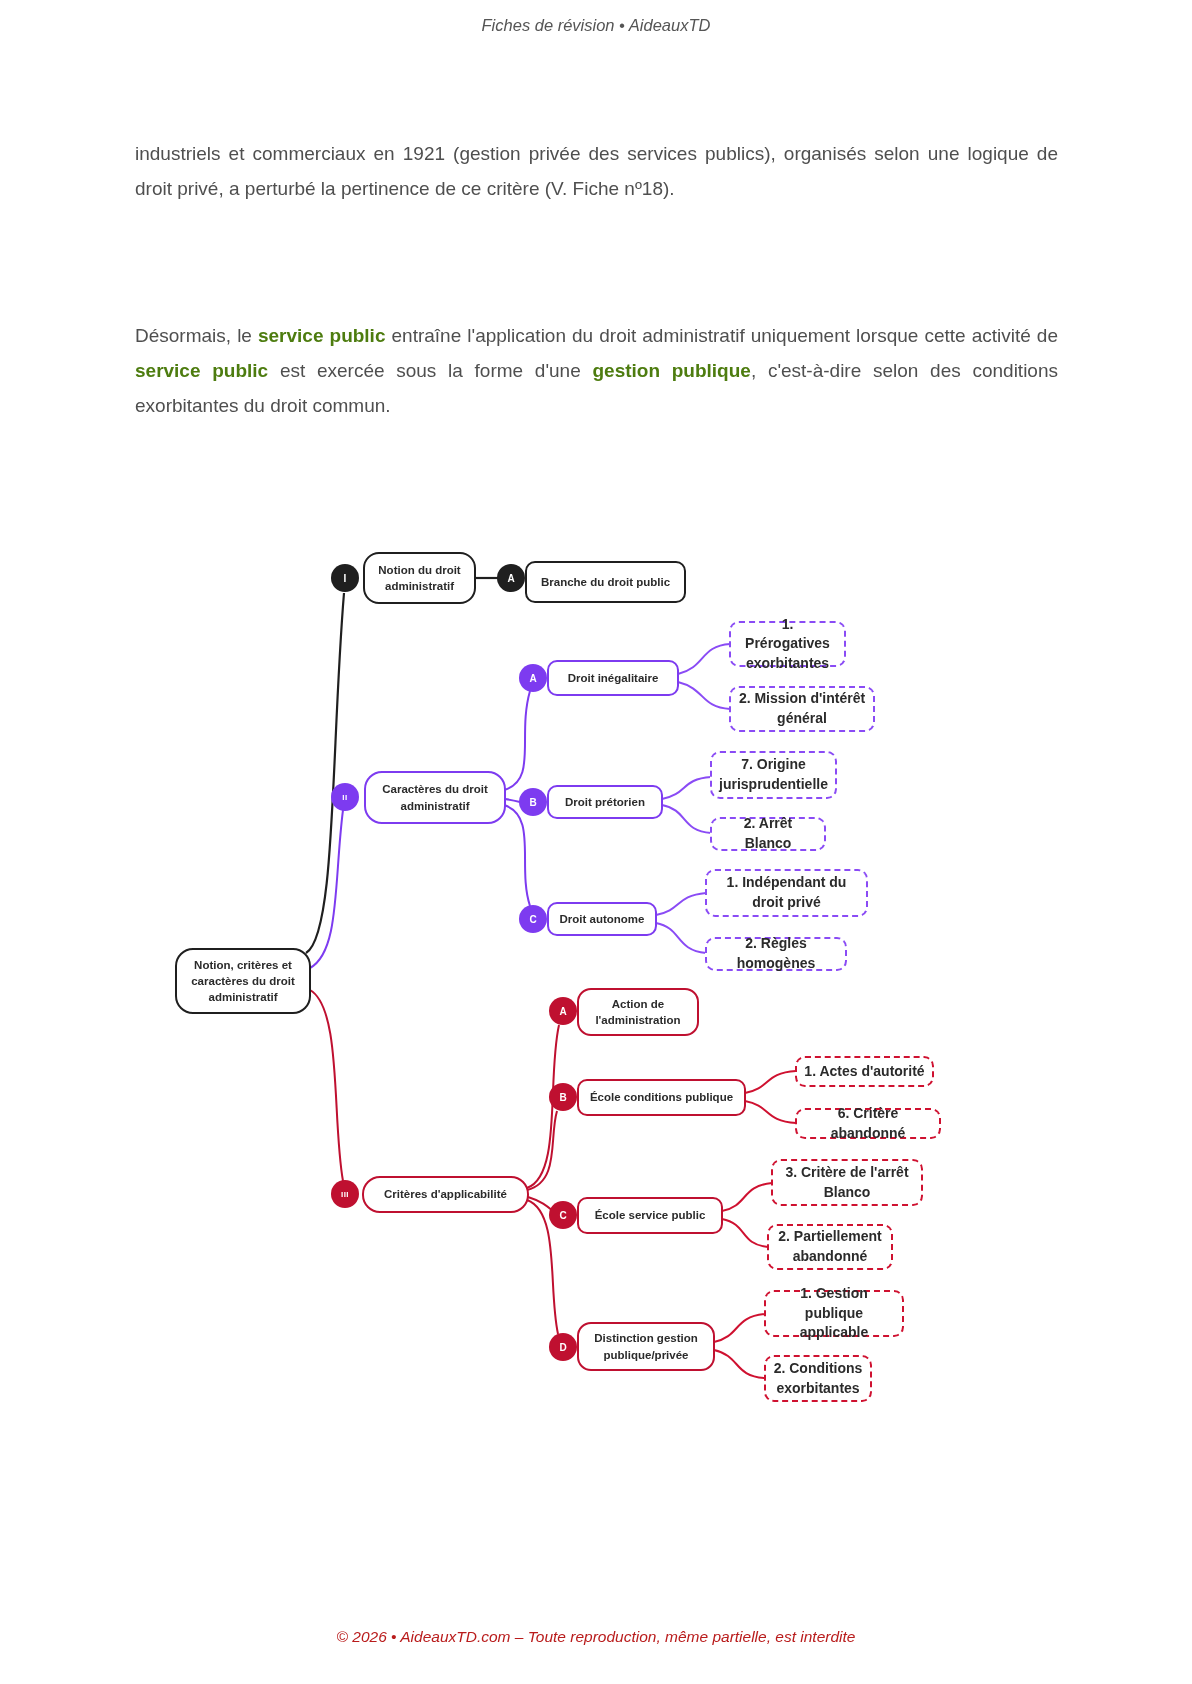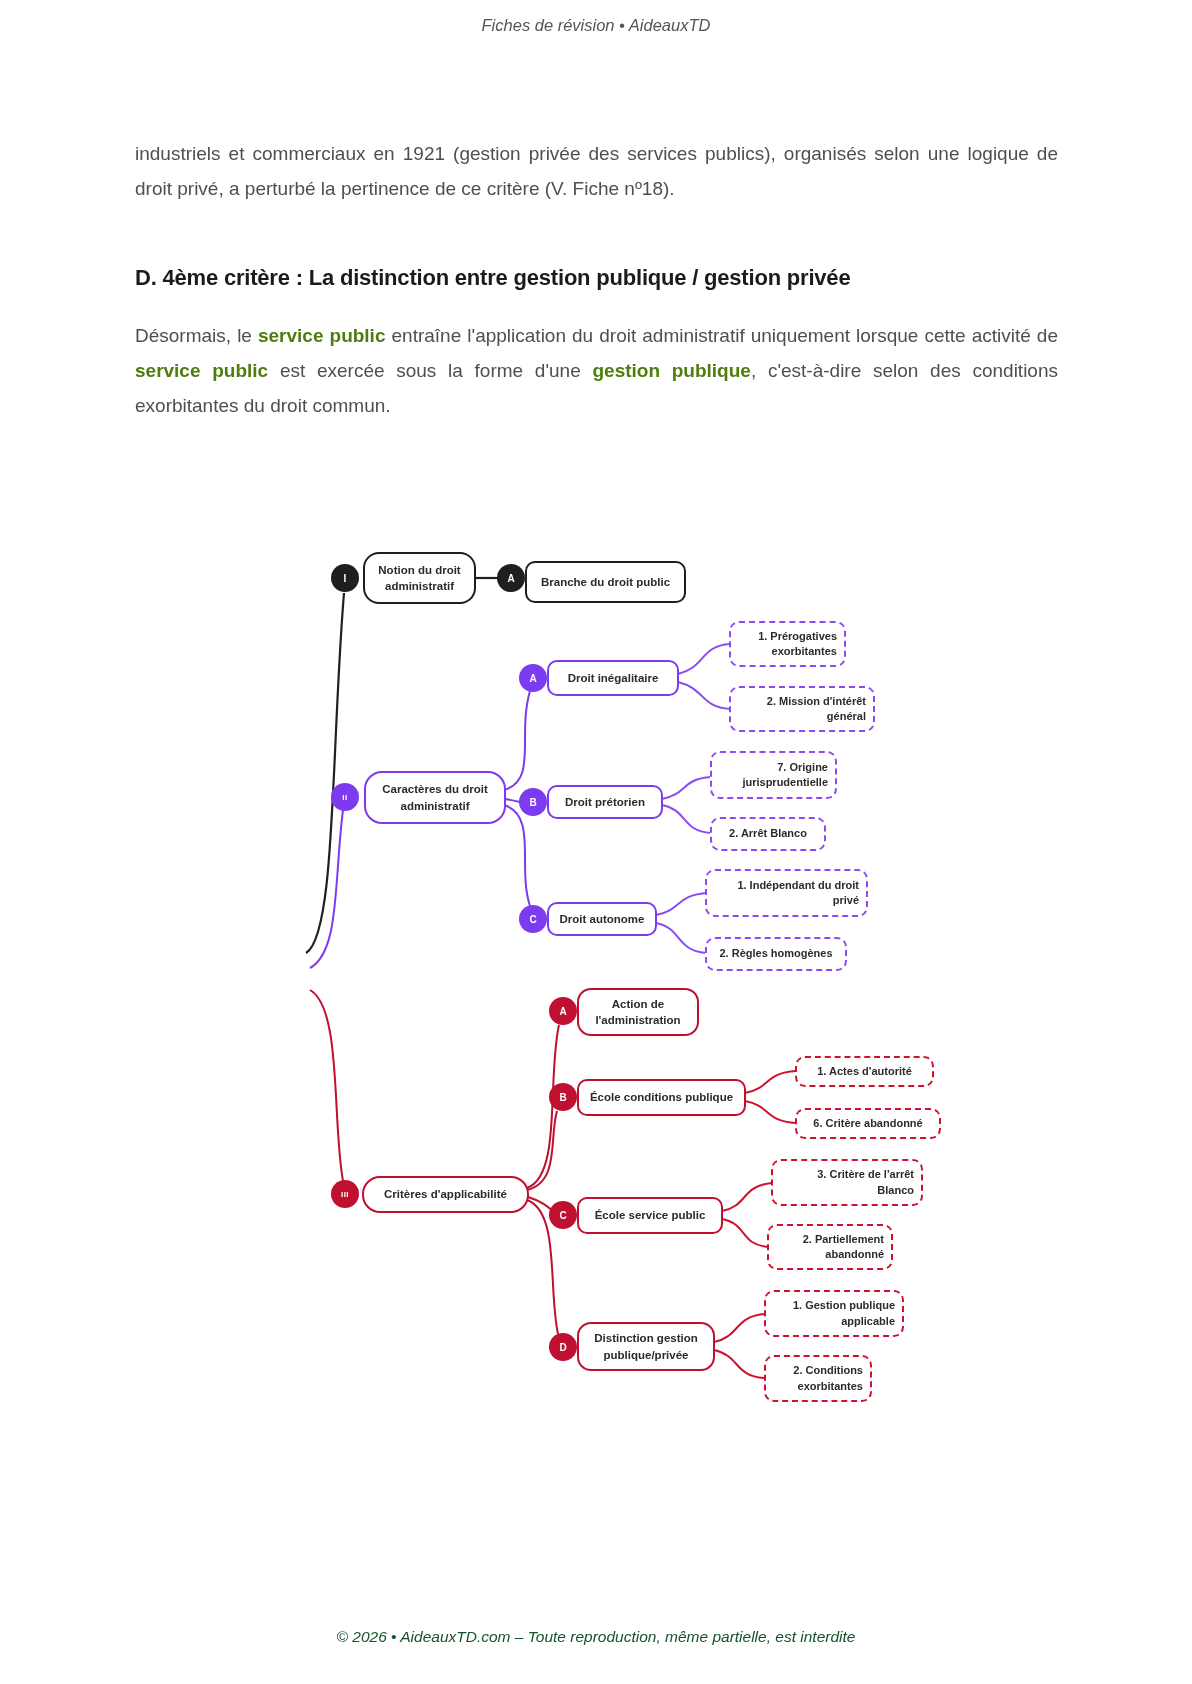--- a/index.html
+++ b/index.html
@@ -24,33 +24,33 @@
   .para b{color:#4d7c0f;}
   .p1{top:136px;}
   .heading{
     position:absolute; left:135px; top:265px; width:923px;
     font-size:22px; font-weight:bold; color:#1b1b1b;
     letter-spacing:-0.2px;
   }
   .p2{top:318px;}
   .doc-footer{
     position:absolute; top:1628px; left:0; width:100%;
-    text-align:center; font-style:italic; font-size:15.5px; color:#14532d;
+    text-align:center; font-style:italic; font-size:15.5px; color:#b91c1c;
   }
   
   .mindmap{position:absolute; inset:0;}
   .mm-svg{position:absolute; inset:0; pointer-events:none;}
   .mm-node, .mm-leaf{
     position:absolute; box-sizing:border-box; background:#fff;
     display:flex; align-items:center; justify-content:center;
     text-align:center; font-weight:bold; color:#2b2b2b;
     line-height:1.4; padding:3px 7px;
   }
   .mm-node{border:2.5px solid #1f1f1f; border-radius:16px; font-size:11.5px;}
-  .mm-leaf{border:2px dashed #1f1f1f; border-radius:10px; font-size:11px;text-align:right;}
+  .mm-leaf{border:2px dashed #1f1f1f; border-radius:10px; font-size:14px;}
   .bc-black{border-color:#1f1f1f;}
   .bc-purple{border-color:#7d3bf0;}
   .bc-purple-d{border-color:#8a4bf5;}
   .bc-red{border-color:#bf1030;}
   .bc-red-d{border-color:#cf1130;}
   .mm-circle{
     position:absolute; width:28px; height:28px; border-radius:50%;
     display:flex; align-items:center; justify-content:center;
     color:#fff; font-weight:bold; font-size:10px;
   }
@@ -61,21 +61,20 @@
 </style>
 </head>
 <body>
 
 <div class="page">
 
   <div class="doc-header">Fiches de révision • AideauxTD</div>
 
   <div class="para p1">industriels et commerciaux en 1921 (gestion privée des services publics), organisés selon une logique de droit privé, a perturbé la pertinence de ce critère (V. Fiche nº18).</div>
 
-  <div class="heading">D. 4ème critère : La distinction entre gestion publique / gestion privée</div>
 
   <div class="para p2"><span>Désormais, le </span><b>service public</b><span> entraîne l'application du droit administratif uniquement lorsque cette activité de </span><b>service public</b><span> est exercée sous la forme d'une </span><b>gestion publique</b><span>, c'est-à-dire selon des conditions exorbitantes du droit commun.</span></div>
 
   <div class="mindmap">
     <svg class="mm-svg" width="1192" height="1684" viewBox="0 0 1192 1684">
 
       <path d="M 306 953 C 336 935, 331 750, 344 593" stroke="#1f1f1f" stroke-width="2.2" fill="none"></path>
       <path d="M 476 578 L 499 578" stroke="#1f1f1f" stroke-width="2.2" fill="none"></path>
 
       <path d="M 310 968 C 340 952, 334 880, 343 810" stroke="#7d3bf0" stroke-width="2" fill="none"></path>
@@ -95,20 +94,21 @@
       <path d="M 528 1197 C 541 1201, 547 1206, 553 1211" stroke="#bf1030" stroke-width="2" fill="none"></path>
       <path d="M 527 1200 C 560 1212, 548 1288, 558 1334" stroke="#bf1030" stroke-width="2" fill="none"></path>
       <path d="M 745 1093 C 771 1088, 764 1073, 796 1071" stroke="#cf1130" stroke-width="2" fill="none"></path>
       <path d="M 745 1101 C 771 1106, 764 1121, 796 1123" stroke="#cf1130" stroke-width="2" fill="none"></path>
       <path d="M 722 1211 C 748 1206, 741 1186, 772 1183" stroke="#cf1130" stroke-width="2" fill="none"></path>
       <path d="M 722 1219 C 748 1224, 739 1244, 768 1247" stroke="#cf1130" stroke-width="2" fill="none"></path>
       <path d="M 714 1342 C 741 1336, 733 1317, 765 1314" stroke="#cf1130" stroke-width="2" fill="none"></path>
       <path d="M 714 1350 C 741 1356, 733 1376, 765 1378" stroke="#cf1130" stroke-width="2" fill="none"></path>
     </svg>
 
+    <div class="mm-node bc-black" style="left:175px;top:948px;width:136px;height:66px;border-radius:18px;">Notion, critères et caractères du droit administratif</div>
 
     <div class="mm-node bc-black" style="left:363px;top:552px;width:113px;height:52px;">Notion du droit administratif</div>
     <div class="mm-node bc-black" style="left:525px;top:561px;width:161px;height:42px;border-radius:10px;">Branche du droit public</div>
     <div class="mm-circle fill-black" style="left:331px;top:564px;">I</div>
     <div class="mm-circle fill-black" style="left:497px;top:564px;">A</div>
 
     <div class="mm-node bc-purple" style="left:364px;top:771px;width:142px;height:53px;border-radius:18px;">Caractères du droit administratif</div>
 
     <div class="mm-node bc-purple" style="left:547px;top:660px;width:132px;height:36px;border-radius:10px;">Droit inégalitaire</div>
     <div class="mm-leaf bc-purple-d" style="left:729px;top:621px;width:117px;height:46px;">1. Prérogatives exorbitantes</div>

